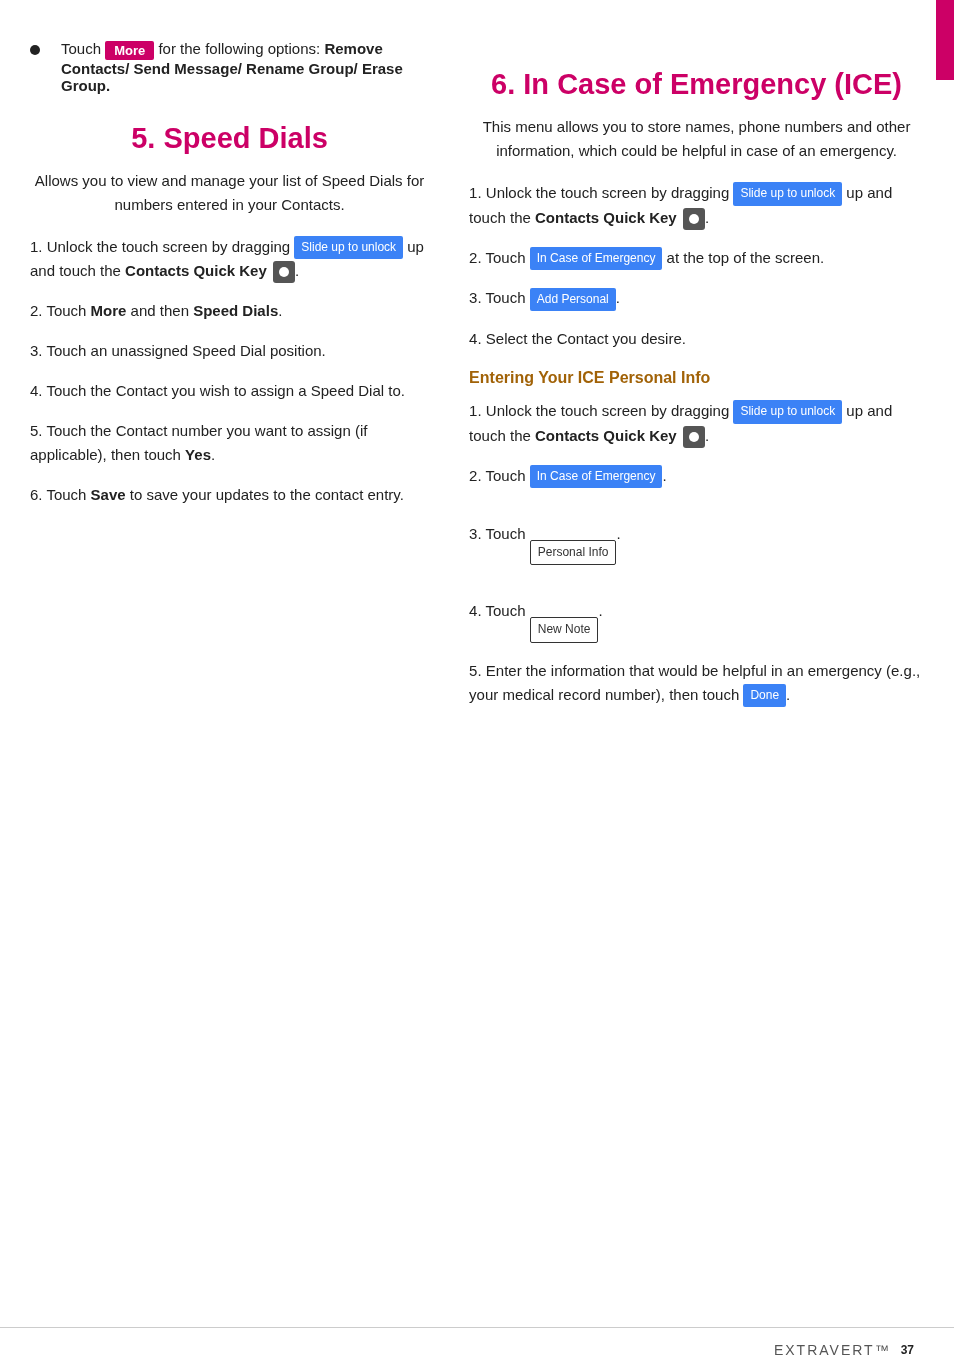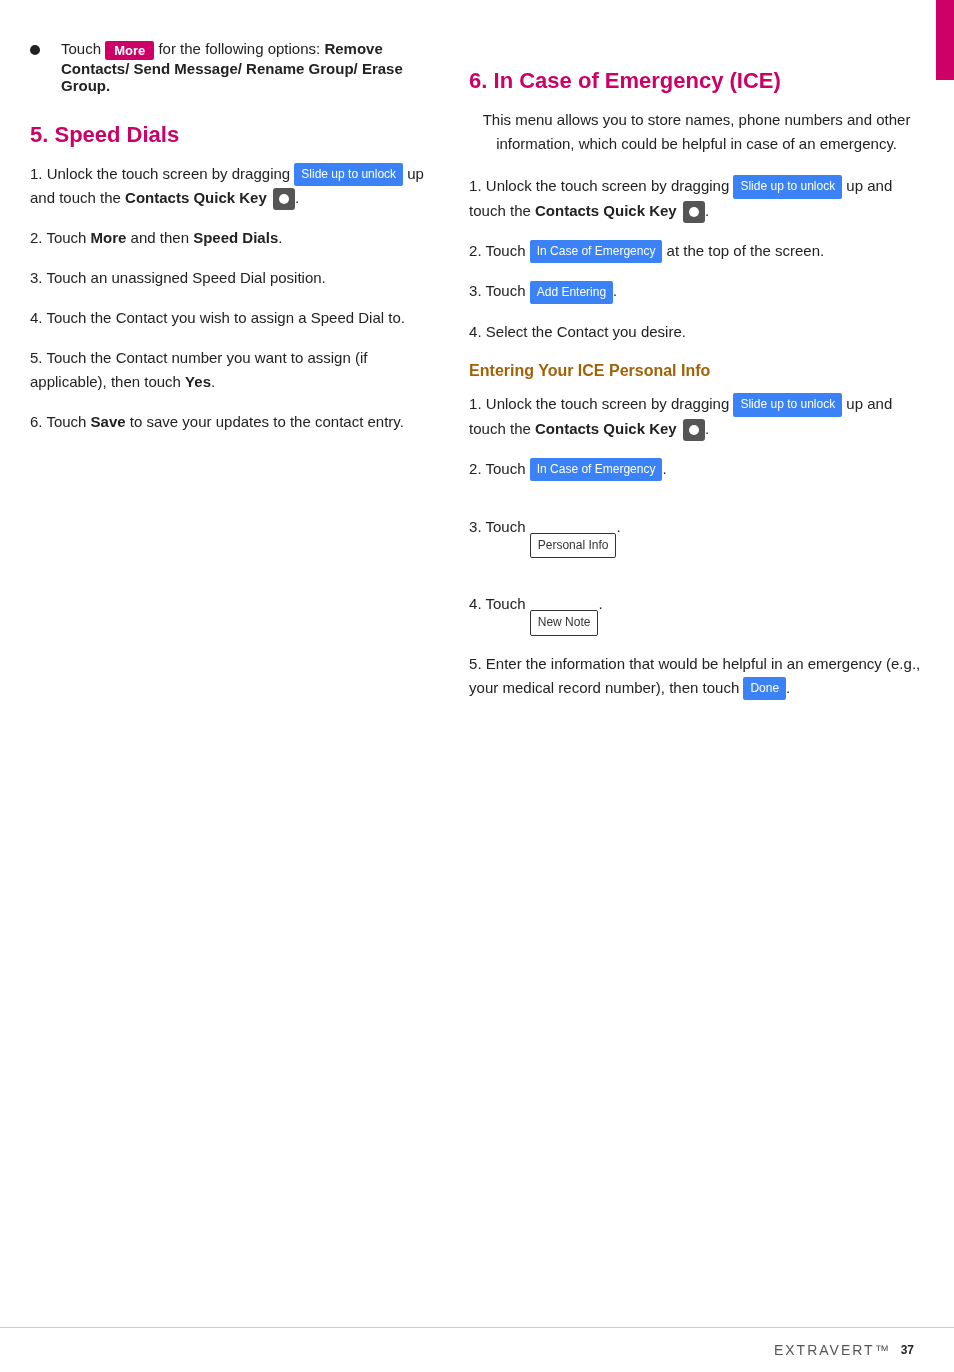--- a/index.html
+++ b/index.html
@@ -48,25 +48,26 @@
     .bullet-dot {
       width: 10px;
       height: 10px;
       background: #222;
       border-radius: 50%;
       margin-top: 5px;
       margin-right: 14px;
       flex-shrink: 0;
     }
     .section-title {
-      font-size: 22px;
+      font-size: 29px;
       font-weight: bold;
       color: #cc0066;
       margin-bottom: 14px;
       margin-top: 28px;
+      text-align: center;
     }
     .section-intro {
       font-size: 15px;
       line-height: 1.6;
       margin-bottom: 18px;
       color: #222;
       text-align: center;
     }
     .numbered-list {
       list-style: none;
@@ -175,20 +176,21 @@
 
       <div class="bullet-item">
         <span class="bullet-dot"></span>
         <span>
           Touch <span class="more-btn">More</span> for the following options: <span class="bold">Remove Contacts/ Send Message/ Rename Group/ Erase Group.</span>
         </span>
       </div>
 
       <div class="section-title">5. Speed Dials</div>
 
+      <p class="section-intro">Allows you to view and manage your list of Speed Dials for numbers entered in your Contacts.</p>
 
       <ol class="numbered-list">
 
         <li>
           <span>1.</span>
           Unlock the touch screen by dragging
           <span class="inline-btn">Slide up to unlock</span>
           up and touch the <span class="bold">Contacts Quick Key</span>
           <span class="key-icon"></span>.
         </li>
@@ -237,21 +239,21 @@
           <span class="key-icon"></span>.
         </li>
 
         <li>
           <span>2.</span>
           Touch <span class="inline-btn">In Case of Emergency</span> at the top of the screen.
         </li>
 
         <li>
           <span>3.</span>
-          Touch <span class="inline-btn">Add Entering</span>.
+          Touch <span class="inline-btn">Add Personal</span>.
         </li>
 
         <li>
           <span>4.</span>
           Select the Contact you desire.
         </li>
 
       </ol>
 
       <div class="sub-section-title">Entering Your ICE Personal Info</div>

